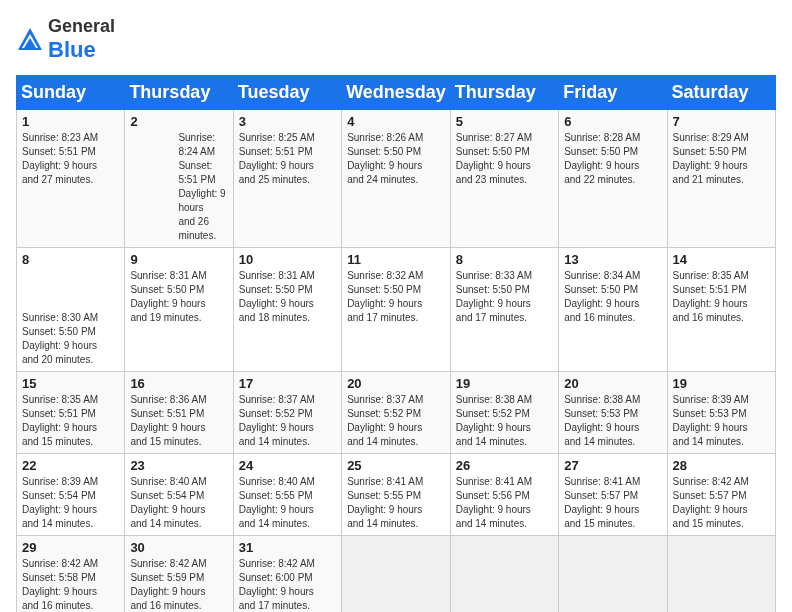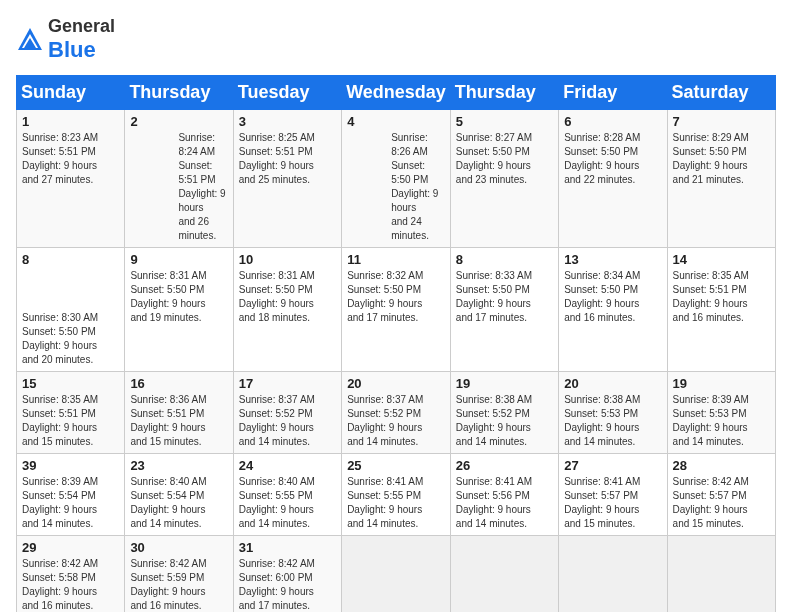--- a/index.html
+++ b/index.html
@@ -140,21 +140,21 @@
         </td>
         <td>
           <span class="day-num">3</span>
           <div class="cell-info" style="white-space: pre-line;">Sunrise: 8:25 AM
 Sunset: 5:51 PM
 Daylight: 9 hours
 and 25 minutes.</div>
         </td>
         <td>
           <span class="day-num">4</span>
-          <div class="cell-info" style="white-space: pre-line; margin-left: 44px;">Sunrise: 8:26 AM
+          <div class="cell-info" style="white-space: pre-line;">Sunrise: 8:26 AM
 Sunset: 5:50 PM
 Daylight: 9 hours
 and 24 minutes.</div>
         </td>
         <td>
           <span class="day-num">5</span>
           <div class="cell-info" style="white-space: pre-line;">Sunrise: 8:27 AM
 Sunset: 5:50 PM
 Daylight: 9 hours
 and 23 minutes.</div>
@@ -271,21 +271,21 @@
         <td>
           <span class="day-num">19</span>
           <div class="cell-info" style="white-space: pre-line;">Sunrise: 8:39 AM
 Sunset: 5:53 PM
 Daylight: 9 hours
 and 14 minutes.</div>
         </td>
       </tr>
       <tr>
         <td>
-          <span class="day-num">39</span>
+          <span class="day-num">22</span>
           <div class="cell-info" style="white-space: pre-line;">Sunrise: 8:39 AM
 Sunset: 5:54 PM
 Daylight: 9 hours
 and 14 minutes.</div>
         </td>
         <td>
           <span class="day-num">23</span>
           <div class="cell-info" style="white-space: pre-line;">Sunrise: 8:40 AM
 Sunset: 5:54 PM
 Daylight: 9 hours

